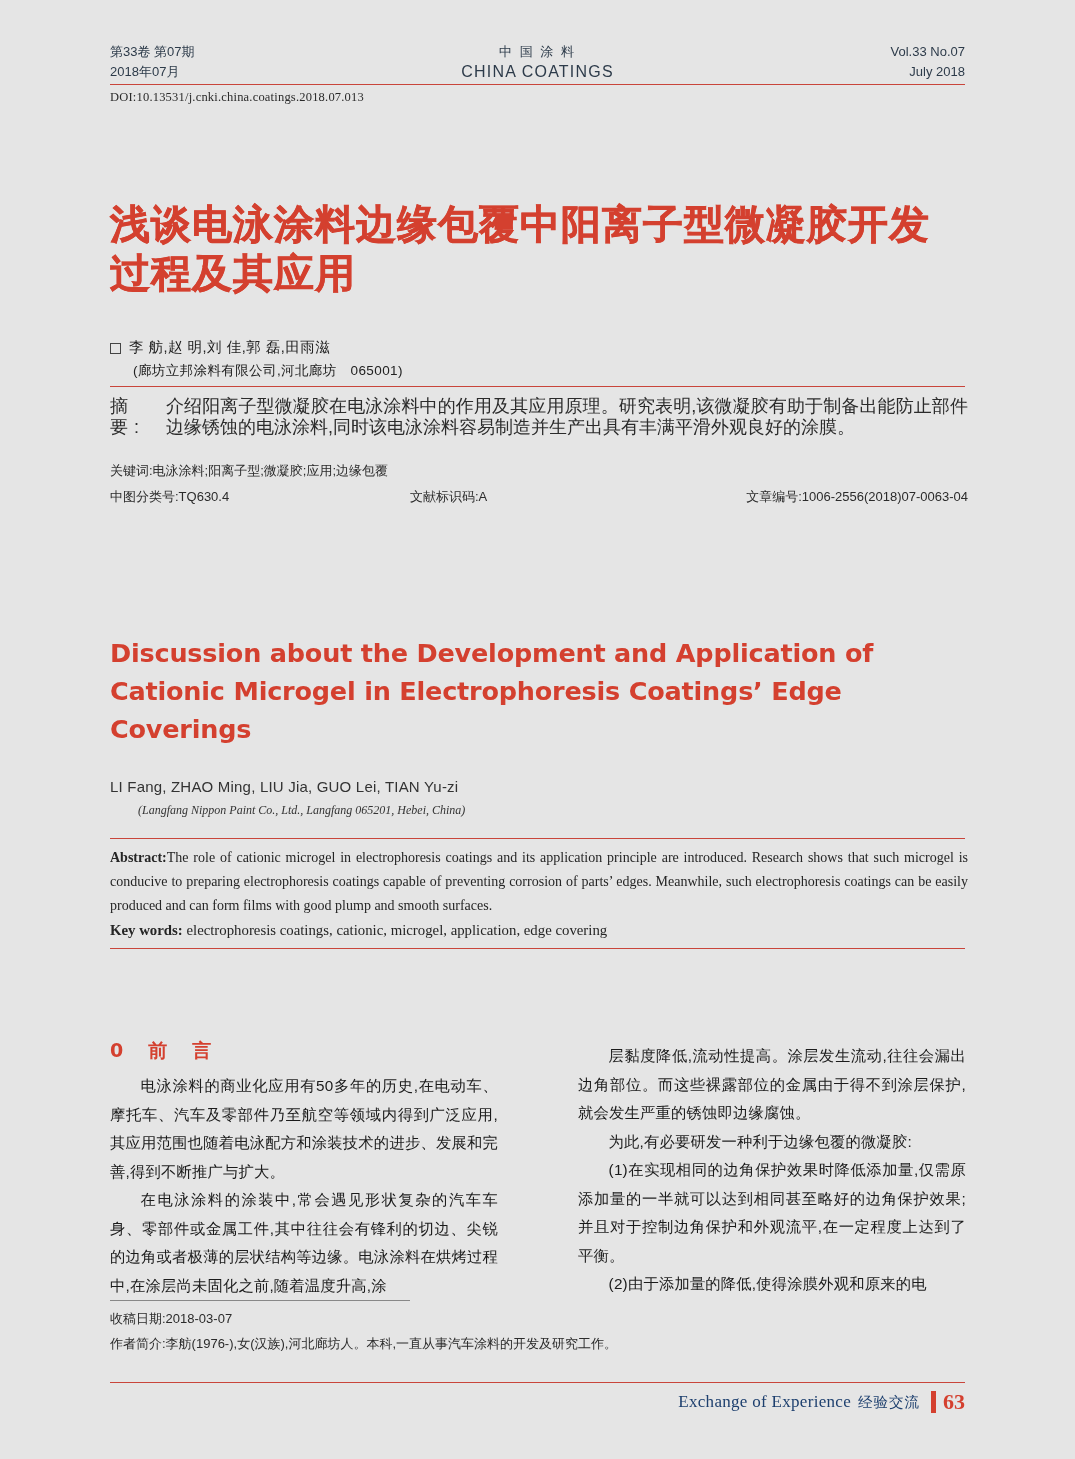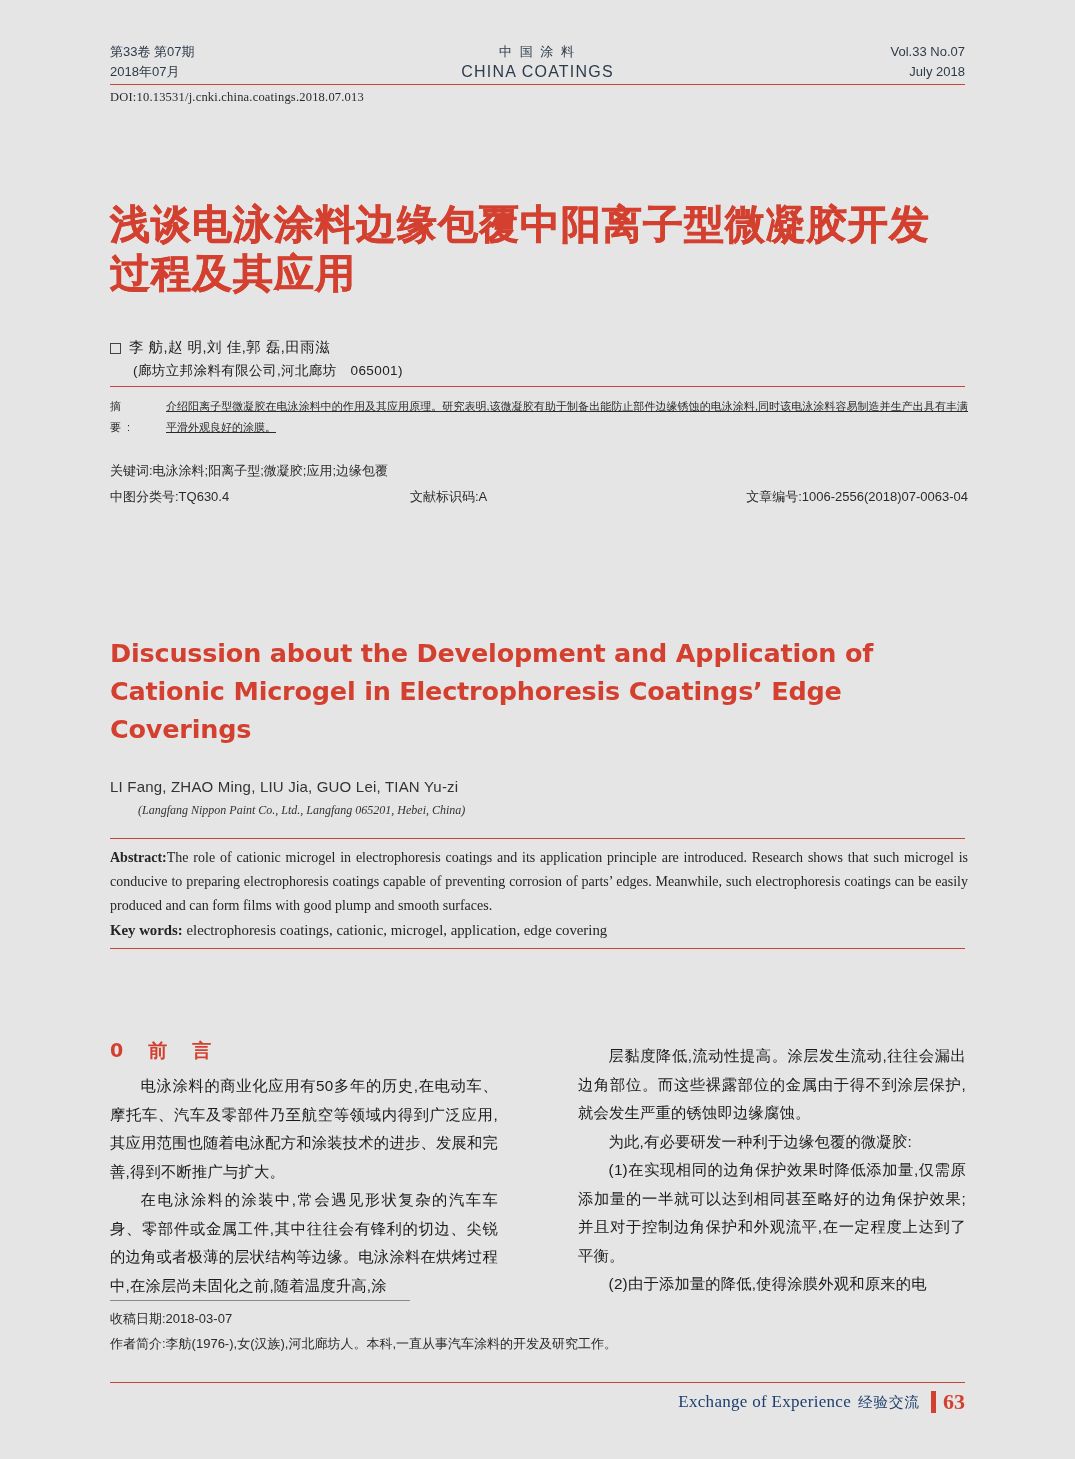--- a/index.html
+++ b/index.html
@@ -116,24 +116,23 @@
     top: 386px;
     width: 855px;
     height: 1px;
     background: #c9453b;
   }
   .cn-abstract {
     position: absolute;
     left: 110px;
     top: 396px;
     width: 858px;
-    font-size: 11px;
+    font-size: 18px;
     line-height: 21px;
     color: #2b2b2b;
-    text-decoration: underline;
   }
   .cn-abstract .lbl {
     float: left;
     width: 52px;
     letter-spacing: 6px;
   }
   .cn-abstract .body {
     margin-left: 56px;
     text-align: justify;
   }

